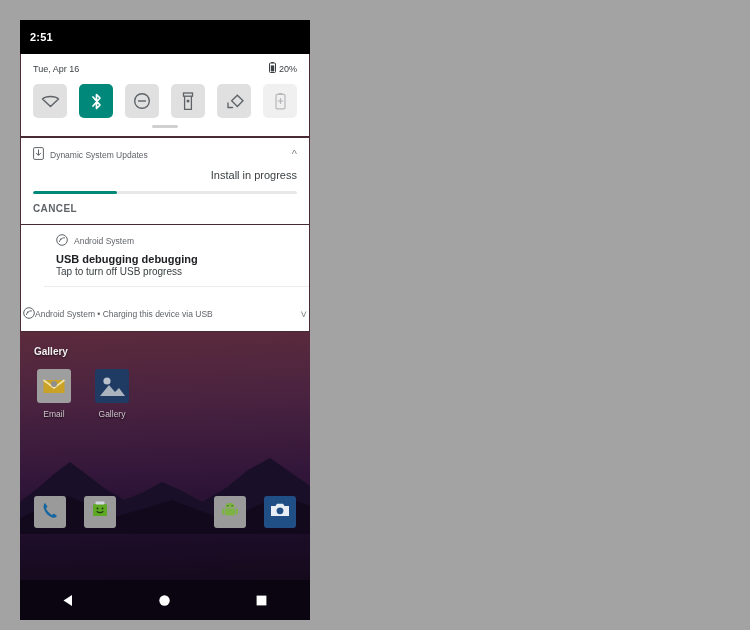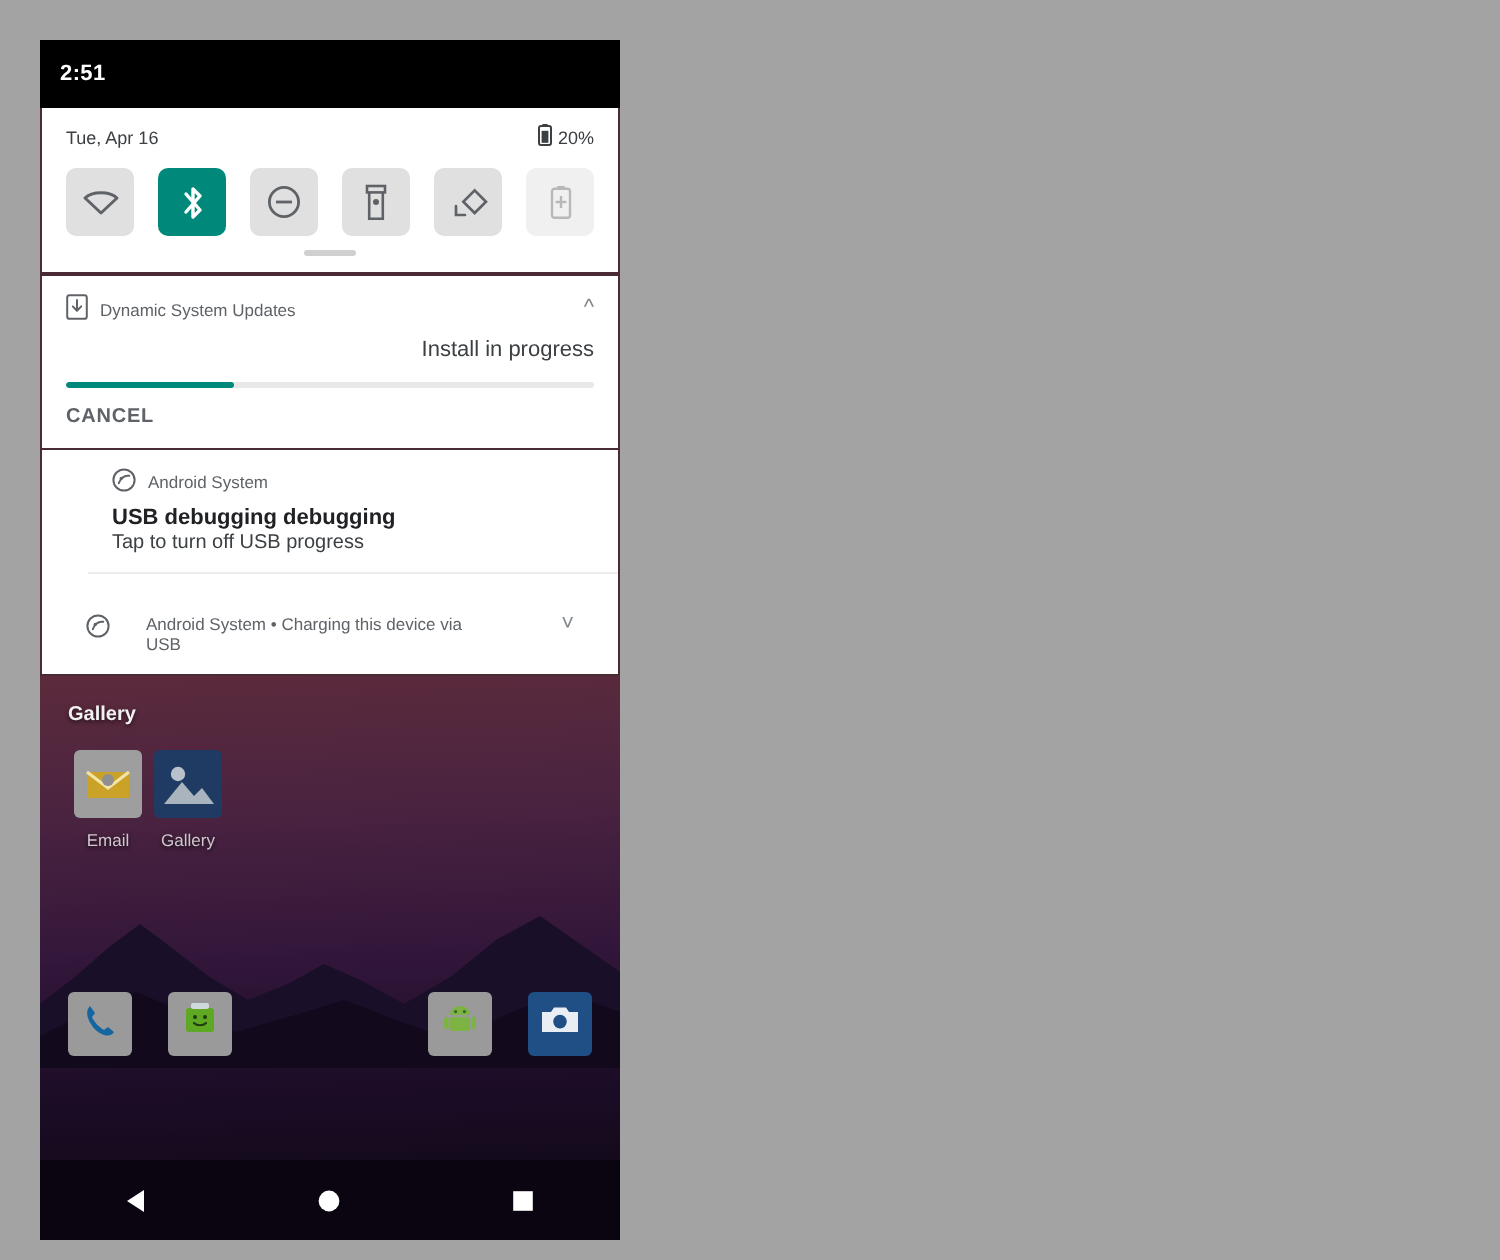--- a/index.html
+++ b/index.html
@@ -69,41 +69,41 @@
     font-size: 10px; font-weight: bold; color: #5f6368;
     letter-spacing: .4px; text-transform: uppercase;
   }
   .progress {
     height: 3px; background: #e8e8e8; border-radius: 2px;
     margin-top: 10px; overflow: hidden;
   }
   .progress-fill { height: 100%; background: #00897B; border-radius: 2px; }
   .n-sep { height: 1px; background: #ececec; margin: 9px -12px 0 -12px; }
   .n-compact {
-    display: flex; align-items: flex-start; gap: 18px;
-    font-size: 8.5px; color: #5f6368; padding: 10px 22px;
+    display: flex; align-items: center; gap: 0;
+    font-size: 8.5px; color: #5f6368; padding: 10px 2px;
   }
   .n-compact .grow { flex: 1; }
   .chev { color: #80868b; font-size: 11px; line-height: 1; }
 
   
   .manage-bar { padding: 9px 14px 0 14px; }
   .manage-label {
     font-size: 10px; font-weight: bold; color: #f1f1f1;
     text-shadow: 0 1px 2px rgba(0,0,0,.6);
   }
 
   
   .home {
     position: relative; flex: 1;
     background: linear-gradient(178deg, #5c2b3c 0%, #4a2340 28%, #32163a 58%, #1d0d28 82%, #140a1c 100%);
     overflow: hidden;
   }
   .mountains { position: absolute; left: 0; bottom: 46px; width: 100%; }
-  .apps-row { position: relative; display: flex; padding: 10px 14px 0 14px; z-index: 2; }
+  .apps-row { position: relative; display: flex; gap: 18px; padding: 10px 14px 0 14px; z-index: 2; }
   .app { width: 40px; text-align: center; }
   .app-icon {
     width: 34px; height: 34px; border-radius: 3px; margin: 0 auto;
     display: flex; align-items: center; justify-content: center;
   }
   .app-label {
     font-size: 8.5px; color: #cfc6cd; margin-top: 6px;
     text-shadow: 0 1px 2px rgba(0,0,0,.75);
   }
   .dock {

